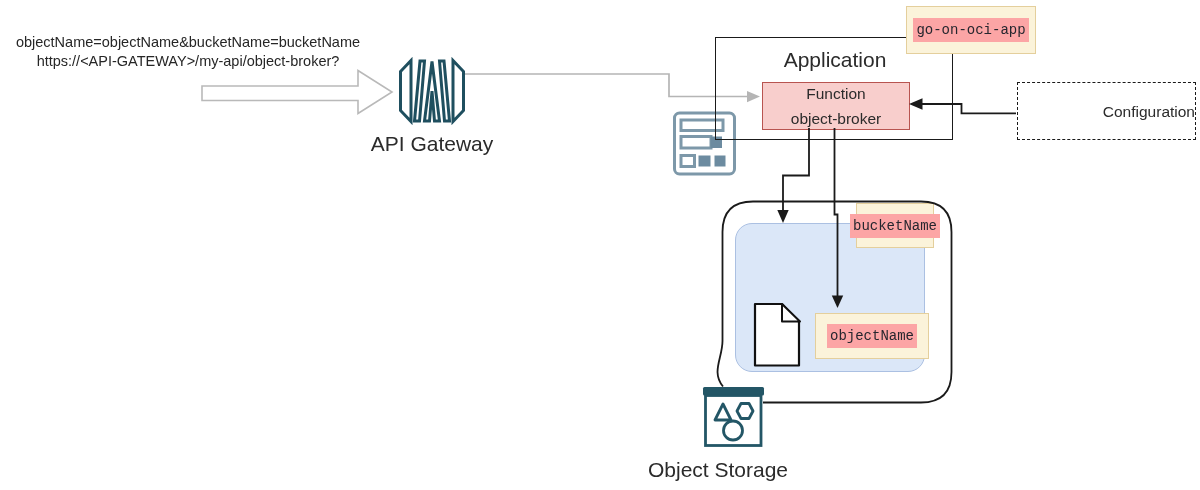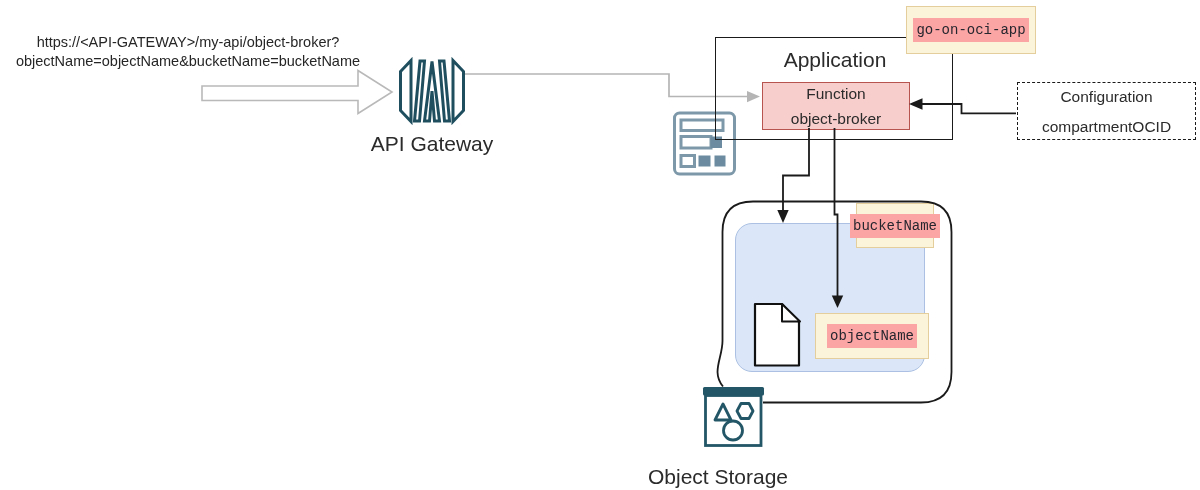--- a/index.html
+++ b/index.html
@@ -21,21 +21,21 @@
   }
   .function-box{
     left:762px;top:82px;width:146px;height:46px;
     background:#f8cecc;border:1.6px solid #b85450;
     display:flex;flex-direction:column;align-items:center;justify-content:space-between;
     font-size:15.5px;line-height:21px;color:#2b2b2b;
   }
   .config-box{
     left:1017px;top:82px;width:177px;height:56px;
     border:1.8px dashed #1a1a1a;background:#fff;
-    display:flex;flex-direction:column;align-items:center;justify-content:center;
+    display:flex;flex-direction:column;align-items:flex-end;justify-content:center;
     font-size:15.5px;line-height:21px;gap:9px;
   }
   .bucket{
     left:735px;top:223px;width:188px;height:147px;
     background:#dbe7f8;border:1.4px solid #abc0e2;border-radius:17px;
   }
   .note{
     background:#fbf3da;border:1.5px solid #e4cf9c;
     display:flex;align-items:center;justify-content:center;
   }
@@ -43,21 +43,21 @@
     background:#fca5a5;
     font-family:"Liberation Mono","DejaVu Sans Mono",monospace;
     font-size:14px;color:#26262e;
     padding:4px 3px;white-space:nowrap;
   }
   .note-app{left:906px;top:6px;width:128px;height:46px;}
   .note-bucket{left:856px;top:203px;width:76px;height:43px;}
   .note-object{left:781px;top:313px;width:112px;height:44px;margin-left:34px;}
   .apigw-label{left:361px;top:132px;width:142px;}
   .application-label{left:765px;top:48px;width:140px;}
-  .os-label{left:647px;top:458px;width:142px;margin-top:7px;}
+  .os-label{left:647px;top:458px;width:142px;}
 </style>
 </head>
 <body>
 
 <div id="canvas">
 
   <svg width="1200" height="490">
 
     <path d="M202,86 H358 V70.5 L392,92 L358,113.5 V100.5 H202 Z" fill="#ffffff" stroke="#b9b9b9" stroke-width="1.6"></path>
 
@@ -79,37 +79,36 @@
       <rect x="8" y="9" width="42" height="10.5" fill="none" stroke="#7d98a9" stroke-width="3"></rect>
       <rect x="8" y="17" width="30" height="11.5" fill="none" stroke="#7d98a9" stroke-width="3" transform="translate(0,8.5)"></rect>
       <rect x="37.5" y="17" width="11.5" height="11.5" fill="#6c8ba0" transform="translate(0,8.5)"></rect>
       <rect x="8" y="44.5" width="13.5" height="11" fill="none" stroke="#7d98a9" stroke-width="3"></rect>
       <rect x="25.5" y="44.5" width="12" height="11" fill="#6c8ba0"></rect>
       <rect x="41.5" y="44.5" width="11" height="11" fill="#6c8ba0"></rect>
     </g>
   </svg>
 
   <div class="abs url-text">
+    <div>objectName=objectName&amp;bucketName=bucketName</div>
     <div>https://&lt;API-GATEWAY&gt;/my-api/object-broker?</div>
-    <div>objectName=objectName&amp;bucketName=bucketName</div>
   </div>
 
   <div class="abs label node-label apigw-label">API Gateway</div>
 
   <div class="abs app-rect"></div>
   <div class="abs label node-label application-label">Application</div>
 
   <div class="abs function-box">
     <div>Function</div>
     <div>object-broker</div>
   </div>
 
   <div class="abs config-box">
     <div>Configuration</div>
-    <div>compartmentOCID</div>
   </div>
 
   <div class="abs bucket"></div>
 
   <svg class="abs" style="left:753px;top:302px;" width="50" height="66">
     <path d="M2,2 H29 L46,20 V63.5 H2 Z" fill="#ffffff" stroke="#111111" stroke-width="2.2" stroke-linejoin="round"></path>
   </svg>
 
   <div class="abs note note-object">
     <span class="tag">objectName</span>

